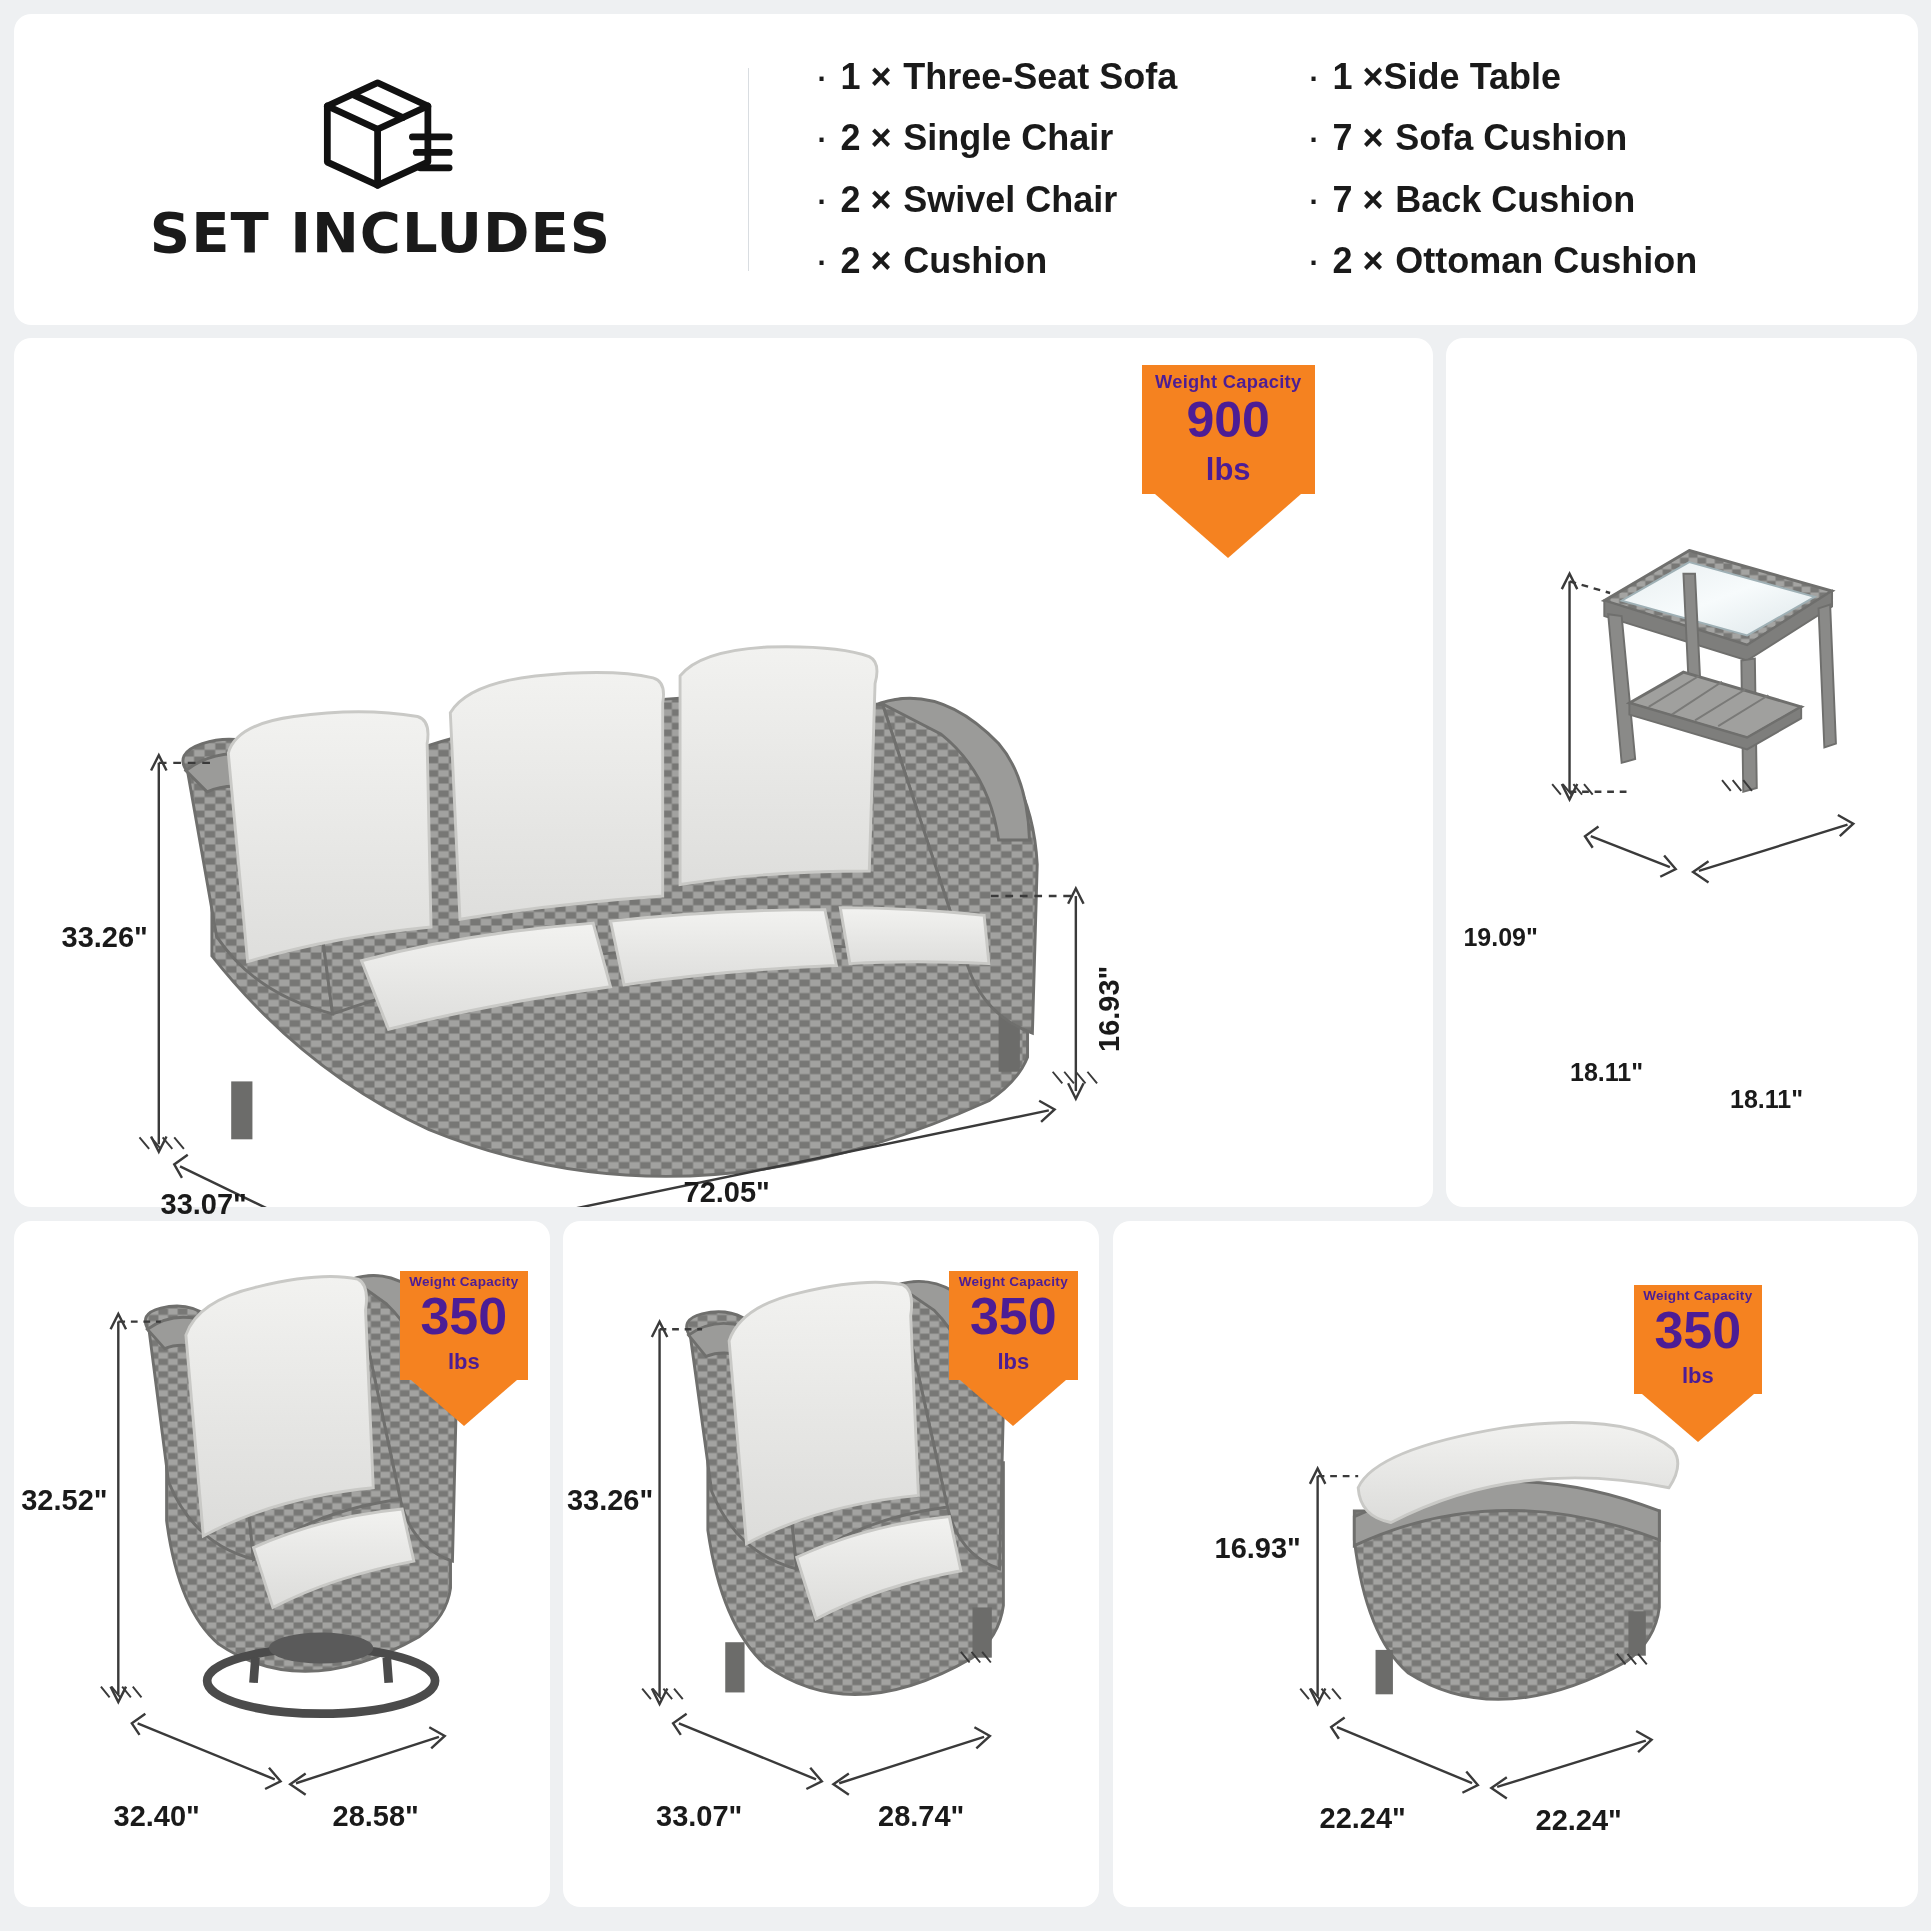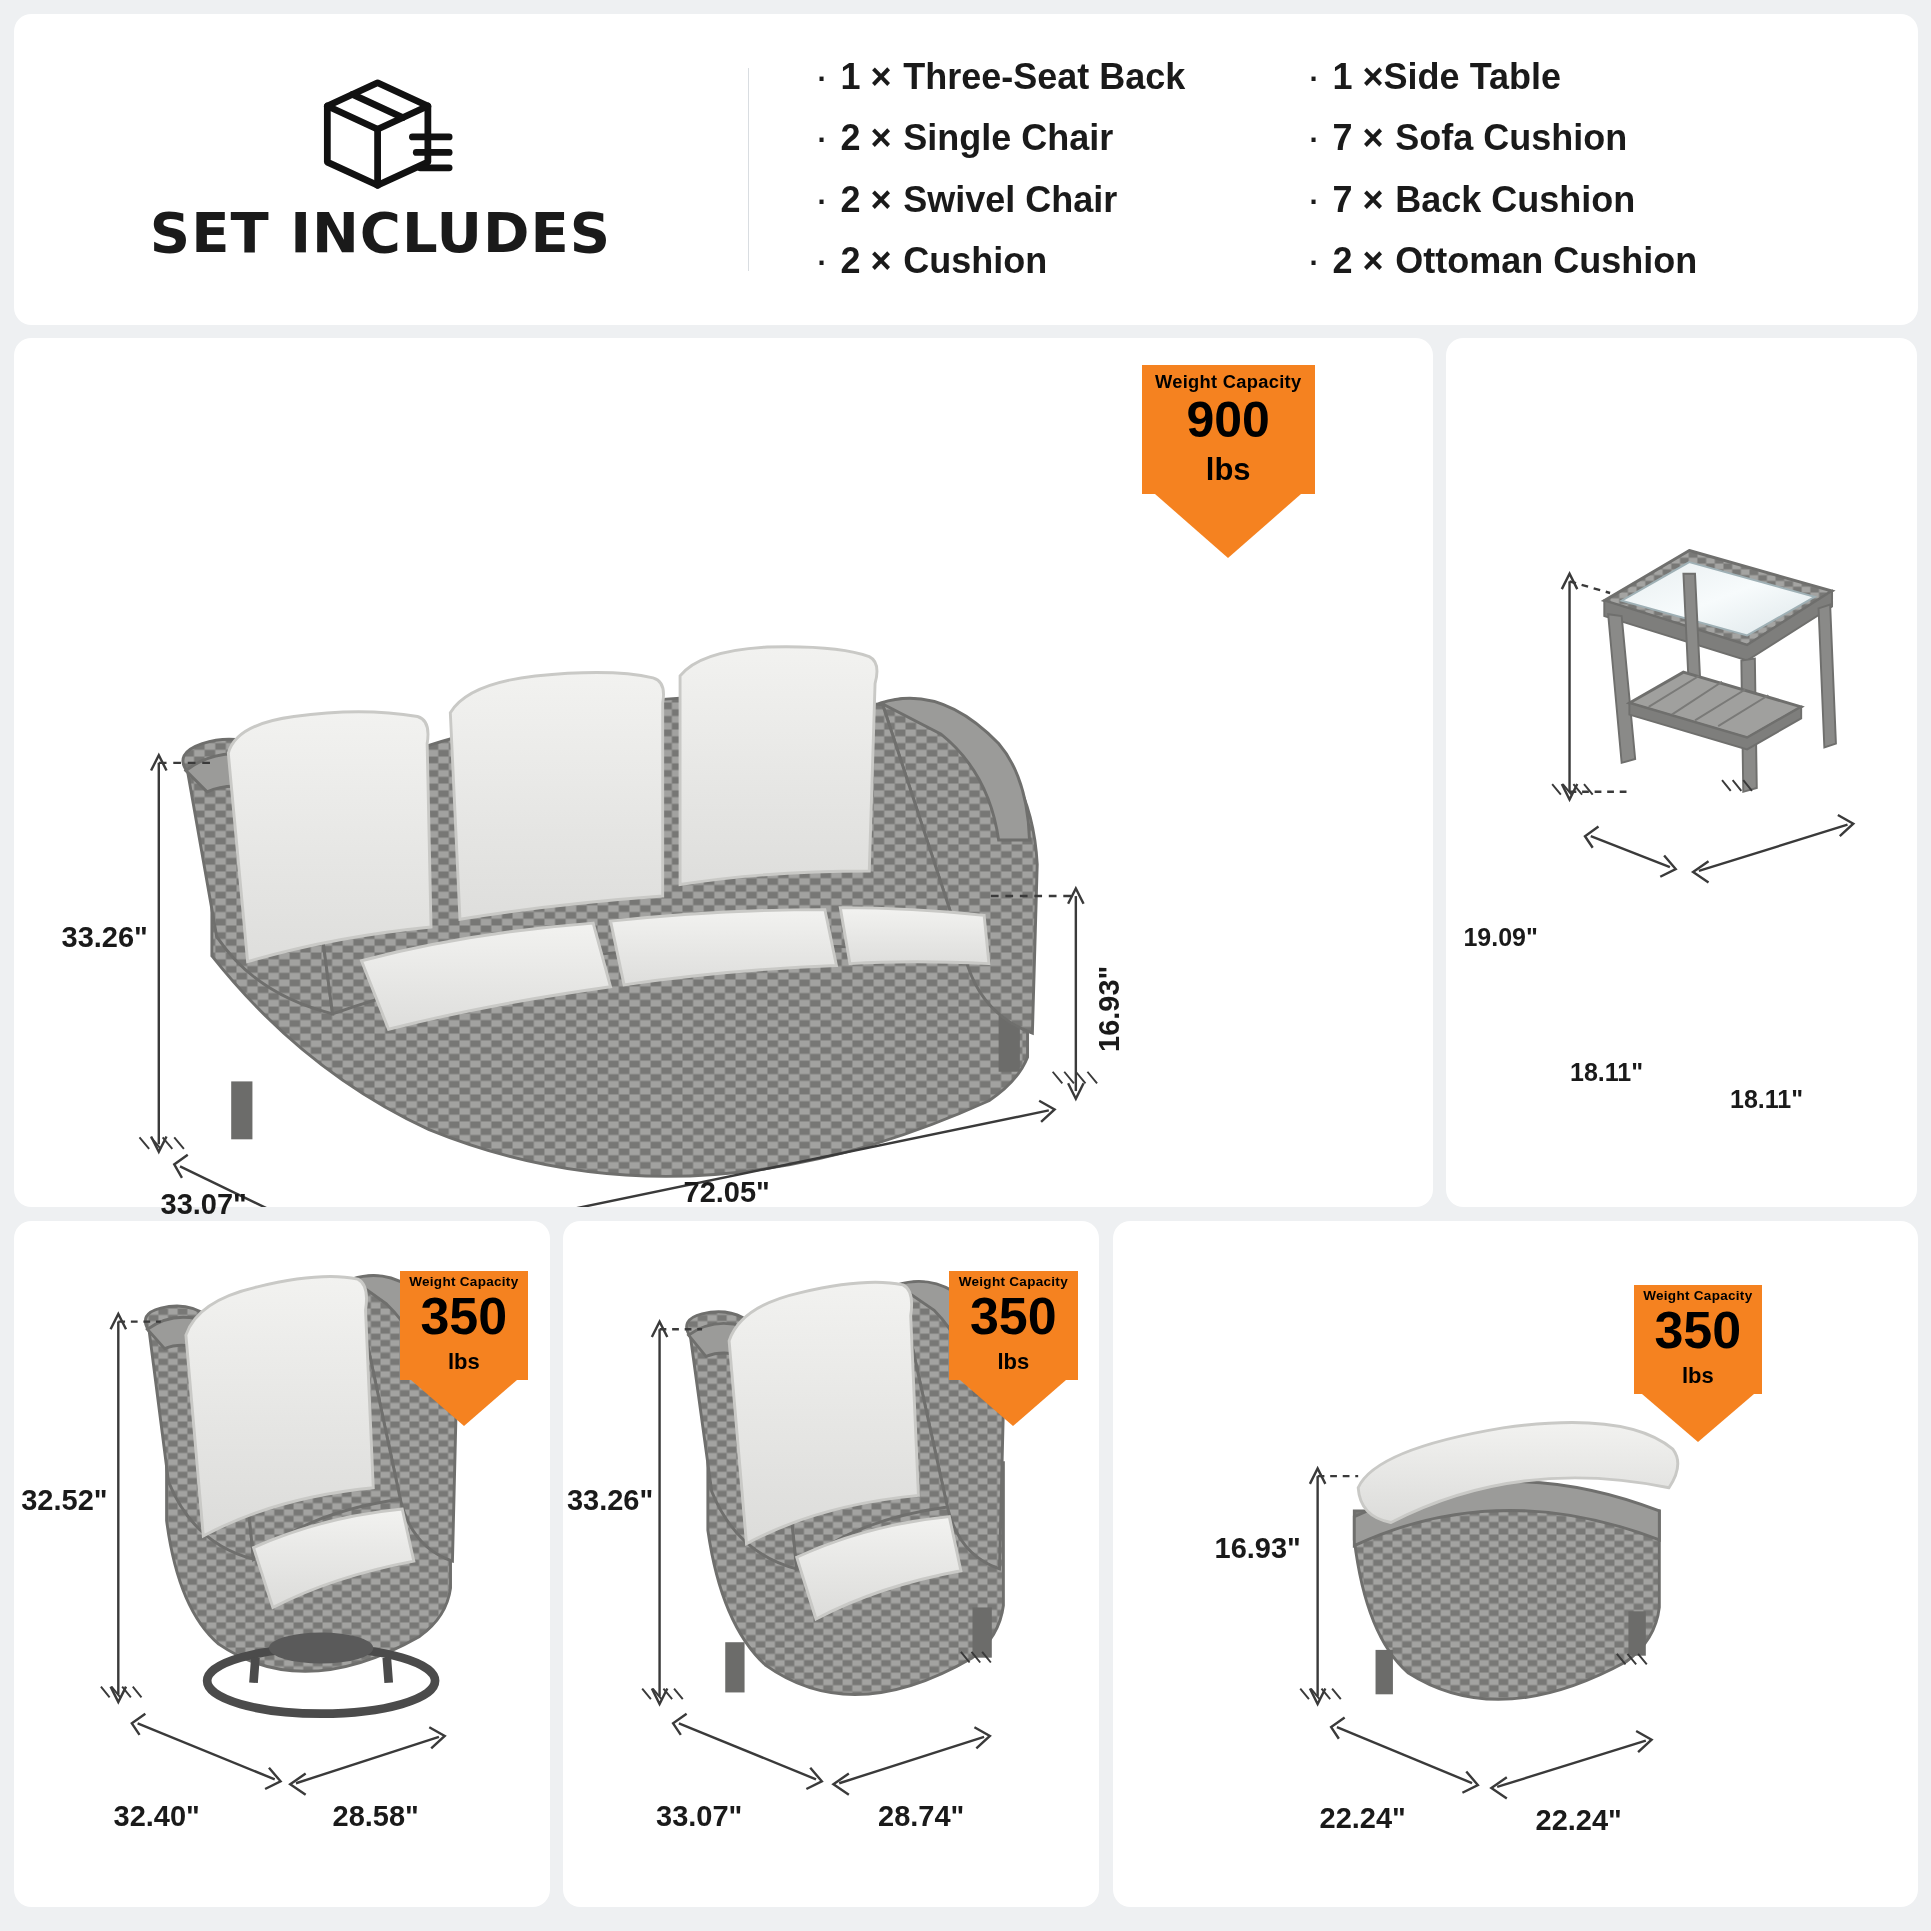--- a/index.html
+++ b/index.html
@@ -40,21 +40,21 @@
   .row{display:flex;gap:13.5px;}
   .row1{margin-top:13.5px;}
   .row2{margin-top:13.5px;}
   .p-sofa{width:1419px;height:869px;}
   .p-table{width:471px;height:869px;}
   .p-swivel{width:536px;height:686px;}
   .p-chair{width:536px;height:686px;}
   .p-ottoman{width:805px;height:686px;}
 
   
-  .badge{position:absolute;color:#000000;text-align:center;}
+  .badge{position:absolute;color:#4c1d95;text-align:center;}
   .badge .tag{
     background:#f58220;padding:5.8px 13.5px 3.9px;font-weight:bold;
     font-size:18.3px;letter-spacing:0.3px;white-space:nowrap;
   }
   .badge .big{
     background:#f58220;font-weight:bold;line-height:.95;padding:0 9.7px 7.7px;
   }
   .badge .arrow{
     width:0;height:0;margin:0 auto;
     border-left:var(--aw) solid transparent;
@@ -99,21 +99,21 @@
       <div class="set-title">SET INCLUDES</div>
     </div>
 
     <div class="divider"></div>
 
     <div class="set-right">
       <div class="col first">
         <div class="item">
           <span class="bullet">·</span>
           <span class="qty">1 ×</span>
-          <span>Three-Seat Back</span>
+          <span>Three-Seat Sofa</span>
         </div>
         <div class="item">
           <span class="bullet">·</span>
           <span class="qty">2 ×</span>
           <span>Single Chair</span>
         </div>
         <div class="item">
           <span class="bullet">·</span>
           <span class="qty">2 ×</span>
           <span>Swivel Chair</span>

